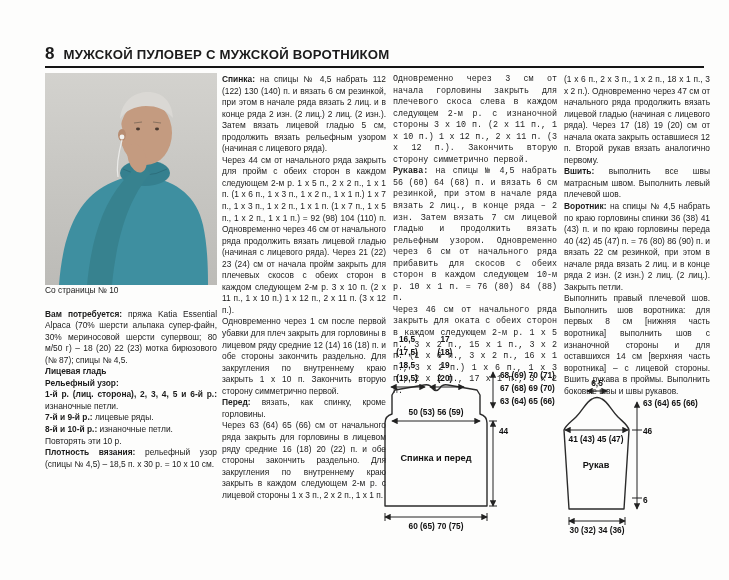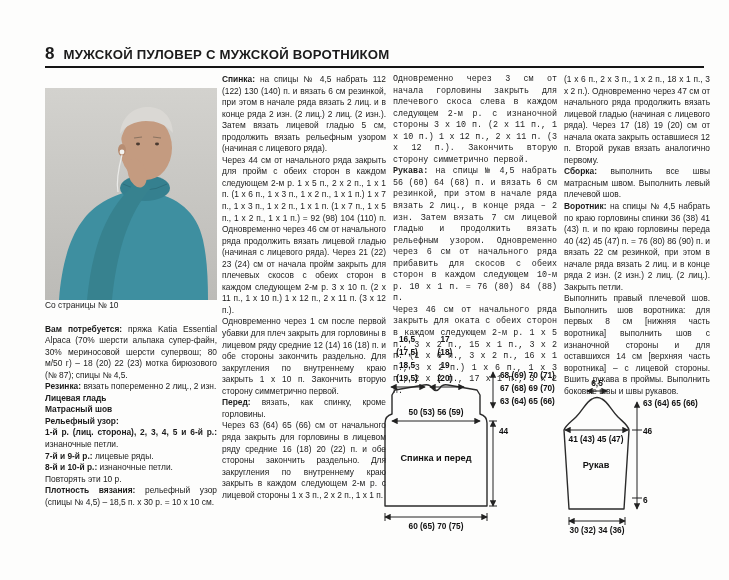--- a/index.html
+++ b/index.html
@@ -4,21 +4,21 @@
 <style>
   html,body{margin:0;padding:0;background:#ffffff;}
   .page{position:relative;width:729px;height:580px;background:#fdfdfc;overflow:hidden;
         font-family:"Liberation Sans","DejaVu Sans",sans-serif;color:#1b1b1b;}
   .hdr{position:absolute;left:45px;top:44px;display:flex;align-items:baseline;gap:9px;white-space:nowrap;}
   .hdr .num{font-size:17px;font-weight:bold;}
   .hdr .ttl{font-size:13.2px;font-weight:bold;letter-spacing:.2px;}
   .rule{position:absolute;left:45px;top:66px;width:659px;height:2px;background:#151515;}
   .col{position:absolute;top:74px;font-size:8.4px;line-height:11.55px;}
   .col p{margin:0;text-align:justify;}
-  #col1{left:45px;top:88px;width:172px;}
+  #col1{left:45px;top:73px;width:172px;}
   #col2{left:222px;width:164px;}
   #col3{left:393px;width:164px;font-family:Liberation Mono, monospace;}
   #col4{left:564px;width:146px;}
   .photo{display:block;width:172px;height:212px;}
   .cap{margin-top:4px;}
   .gap{height:12px;}
   .diag{position:absolute;left:380px;top:326px;width:340px;height:250px;}
   svg text{font-family:"Liberation Sans","DejaVu Sans",sans-serif;}
   .m{font-size:8.3px;font-weight:bold;fill:#111;}
   .dlabel{font-size:9.2px;font-weight:bold;fill:#111;}
@@ -59,23 +59,21 @@
         <ellipse cx="93" cy="56" rx="2" ry="1.4" fill="#4a3a30"></ellipse>
         <ellipse cx="112" cy="56" rx="2" ry="1.4" fill="#4a3a30"></ellipse>
         <path d="M89,50 L97,49 M108,49 L116,50" stroke="#8a7360" stroke-width="1.2"></path>
         <path d="M42,212 C46,170 56,134 78,108 L94,90 L106,100 C90,118 73,150 67,212 Z" fill="#37828f"></path>
         <ellipse cx="92" cy="85" rx="9" ry="15" transform="rotate(-18 92 85)" fill="#c49b80"></ellipse>
       </g>
     </svg>
     <p class="cap">Со страницы № 10</p>
     <div class="gap"></div>
     <p><b>Вам потребуется:</b> <span>пряжа Katia Essential Alpaca (70% шерсти альпака супер-файн, 30% мериносовой шерсти супервош; 80 м/50 г) – 18 (20) 22 (23) мотка бирюзового (№ 87); спицы № 4,5.</span></p>
-    <p><b>Резинка:</b> <span>вязать попеременно 2 лиц., 2 изн.</span></p>
     <p><b>Лицевая гладь</b> <span></span></p>
-    <p><b>Матрасный шов</b> <span></span></p>
     <p><b>Рельефный узор:</b> <span></span></p>
     <p><b>1-й р. (лиц. сторона), 2, 3, 4, 5 и 6-й р.:</b> <span>изнаночные петли.</span></p>
     <p><b>7-й и 9-й р.:</b> <span>лицевые ряды.</span></p>
     <p><b>8-й и 10-й р.:</b> <span>изнаночные петли.</span></p>
     <p><b></b> <span>Повторять эти 10 р.</span></p>
     <p><b>Плотность вязания:</b> <span>рельефный узор (спицы № 4,5) – 18,5 п. х 30 р. = 10 х 10 см.</span></p>
   </div>
 
   <div class="col" id="col2">
     <p><b>Спинка:</b> <span>на спицы № 4,5 набрать 112 (122) 130 (140) п. и вязать 6 см резинкой, при этом в начале ряда вязать 2 лиц. и в конце ряда 2 изн. (2 лиц.) 2 лиц. (2 изн.). Затем вязать лицевой гладью 5 см, продолжить вязать рельефным узором (начиная с лицевого ряда).</span></p>
@@ -86,21 +84,21 @@
   </div>
 
   <div class="col" id="col3">
     <p><b></b> <span>Одновременно через 3 см от начала горловины закрыть для плечевого скоса слева в каждом следующем 2-м р. с изнаночной стороны 3 х 10 п. (2 х 11 п., 1 х 10 п.) 1 х 12 п., 2 х 11 п. (3 х 12 п.). Закончить вторую сторону симметрично первой.</span></p>
     <p><b>Рукава:</b> <span>на спицы № 4,5 набрать 56 (60) 64 (68) п. и вязать 6 см резинкой, при этом в начале ряда вязать 2 лиц., в конце ряда – 2 изн. Затем вязать 7 см лицевой гладью и продолжить вязать рельефным узором. Одновременно через 6 см от начального ряда прибавить для скосов с обеих сторон в каждом следующем 10-м р. 10 х 1 п. = 76 (80) 84 (88) п.</span></p>
     <p><b></b> <span>Через 46 см от начального ряда закрыть для оката с обеих сторон в каждом следующем 2-м р. 1 х 5 п., 3 х 2 п., 15 х 1 п., 3 х 2 п. (1 х 6 п., 3 х 2 п., 16 х 1 п., 3 х 2 п.) 1 х 6 п., 1 х 3 п., 2 х 2 п., 17 х 1 п., 3 х 2 п.</span></p>
   </div>
 
   <div class="col" id="col4">
     <p><b></b> <span>(1 х 6 п., 2 х 3 п., 1 х 2 п., 18 х 1 п., 3 х 2 п.). Одновременно через 47 см от начального ряда продолжить вязать лицевой гладью (начиная с лицевого ряда). Через 17 (18) 19 (20) см от начала оката закрыть оставшиеся 12 п. Второй рукав вязать аналогично первому.</span></p>
-    <p><b>Сборка:</b> <span>выполнить все швы матрасным швом. Выполнить левый плечевой шов.</span></p>
+    <p><b>Вшить:</b> <span>выполнить все швы матрасным швом. Выполнить левый плечевой шов.</span></p>
     <p><b>Воротник:</b> <span>на спицы № 4,5 набрать по краю горловины спинки 36 (38) 41 (43) п. и по краю горловины переда 40 (42) 45 (47) п. = 76 (80) 86 (90) п. и вязать 22 см резинкой, при этом в начале ряда вязать 2 лиц. и в конце ряда 2 изн. (2 изн.) 2 лиц. (2 лиц.). Закрыть петли.</span></p>
     <p><b></b> <span>Выполнить правый плечевой шов. Выполнить шов воротника: для первых 8 см [нижняя часть воротника] выполнить шов с изнаночной стороны и для оставшихся 14 см [верхняя часть воротника] – с лицевой стороны. Вшить рукава в проймы. Выполнить боковые швы и швы рукавов.</span></p>
   </div>
 
   <svg class="diag" viewBox="0 0 340 250">
     <defs>
       <marker id="arr" viewBox="0 0 8 8" refX="7" refY="4" markerWidth="6.5" markerHeight="6.5" orient="auto-start-reverse">
         <path d="M0,0 L8,4 L0,8 Z" fill="#222"></path>
       </marker>
     </defs>

